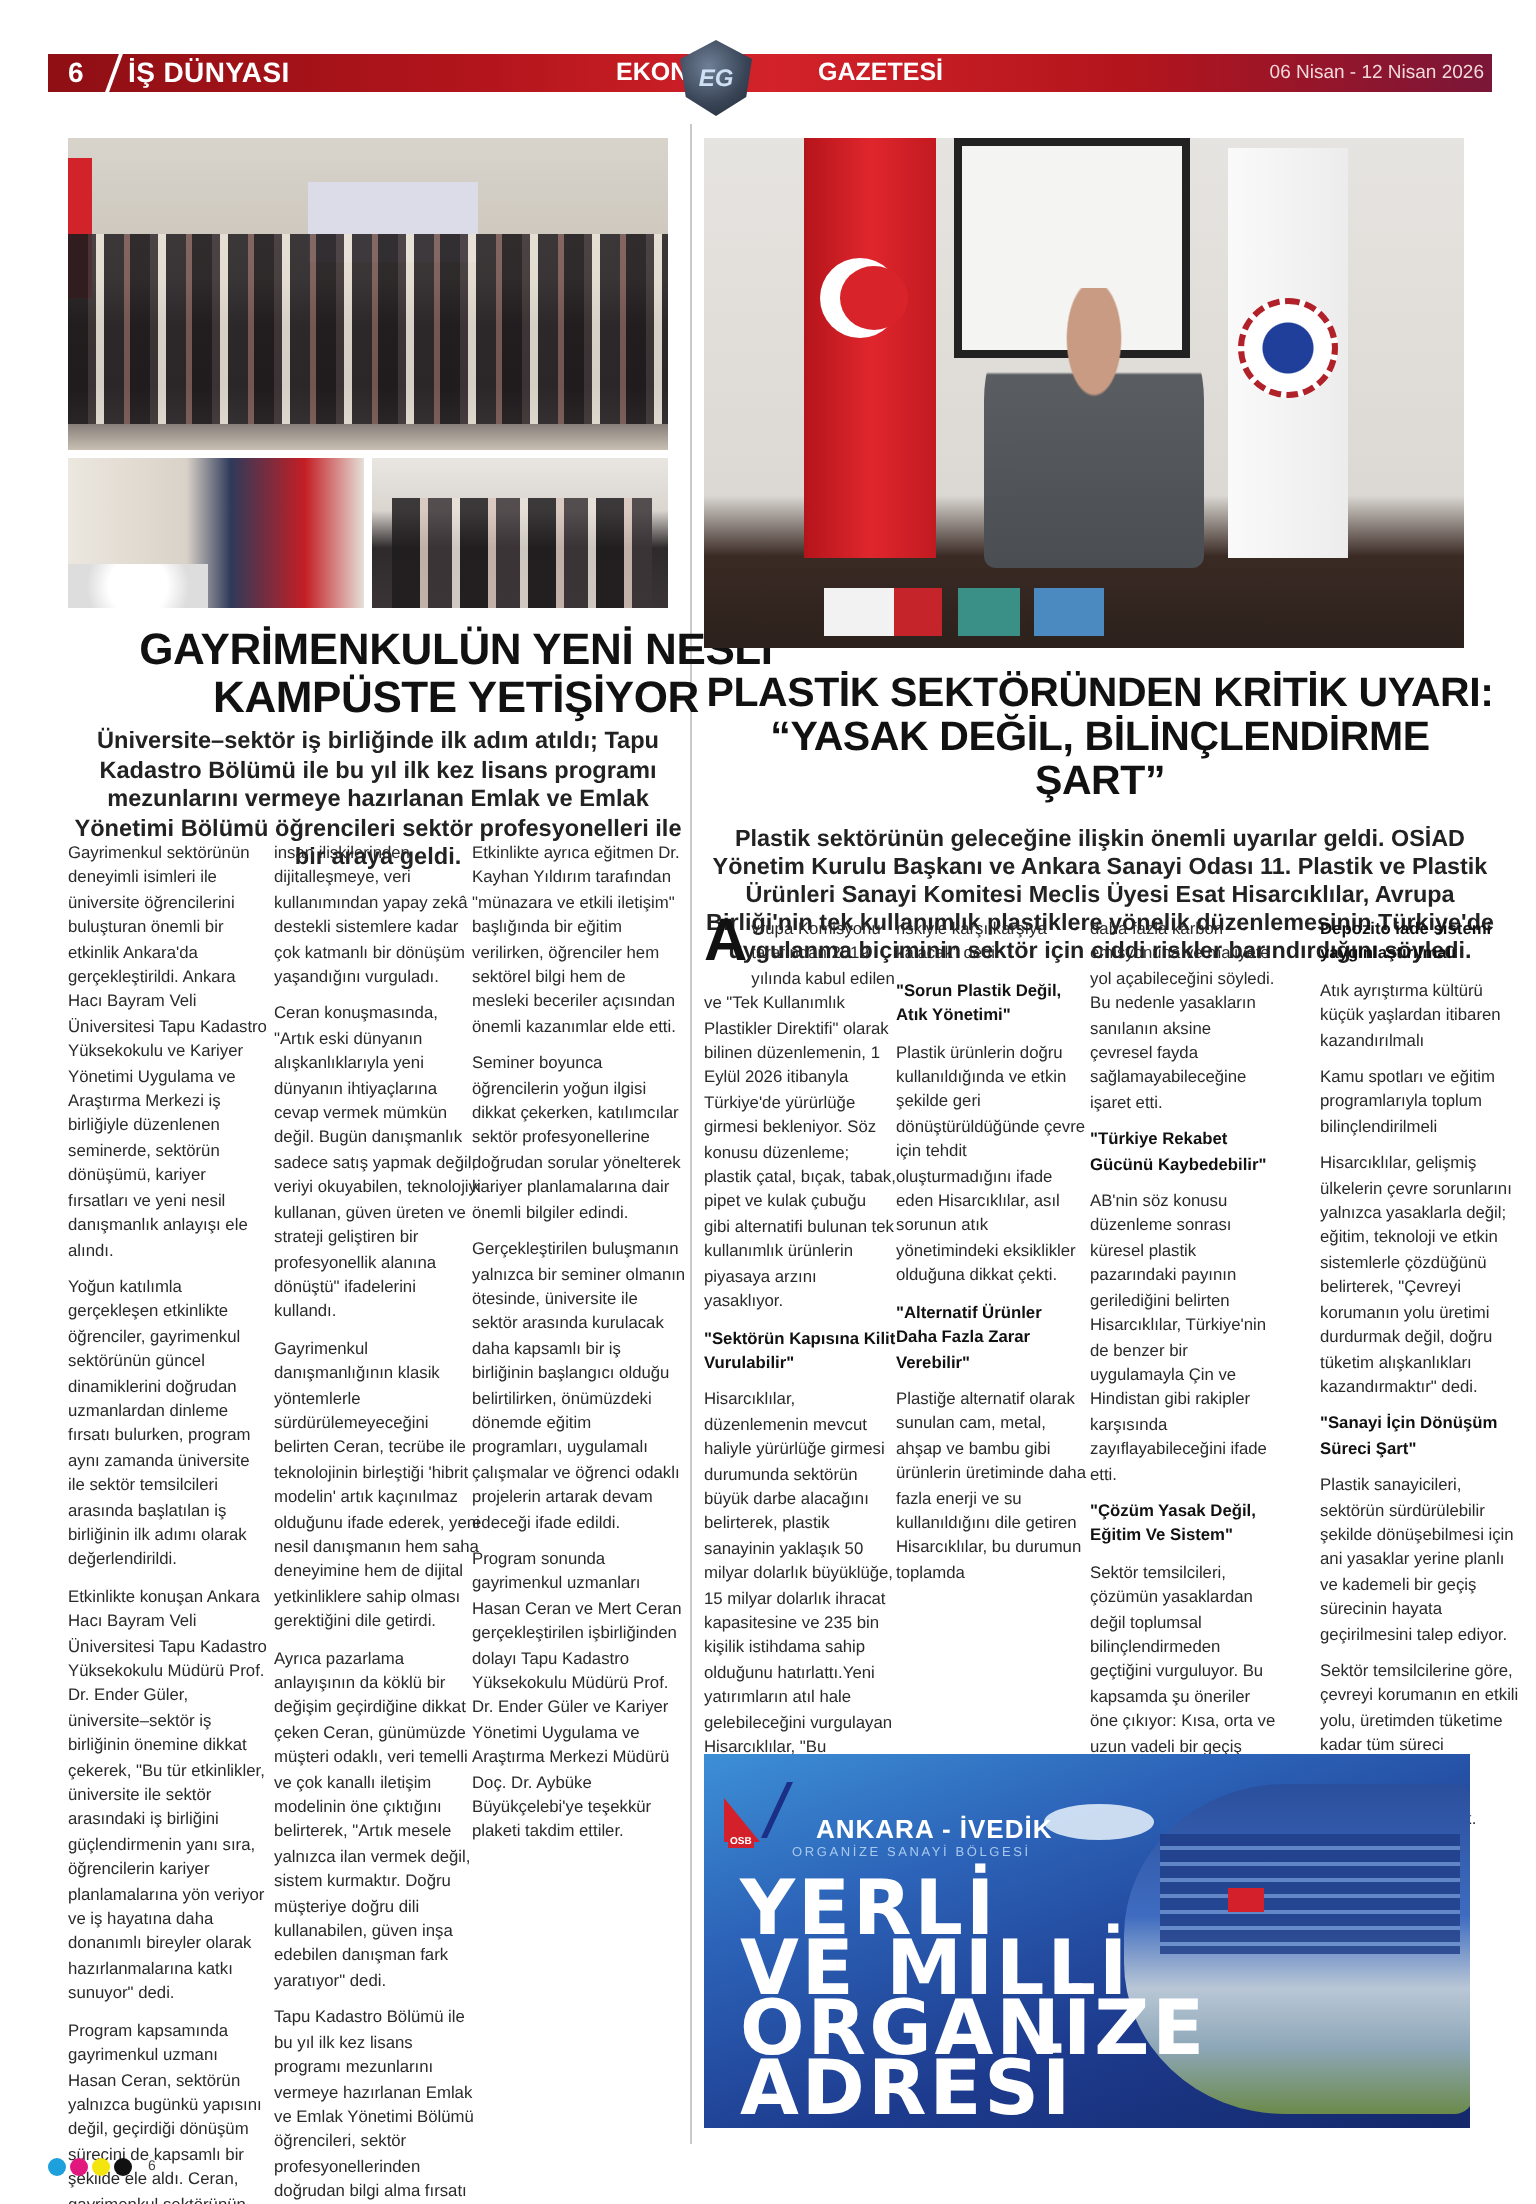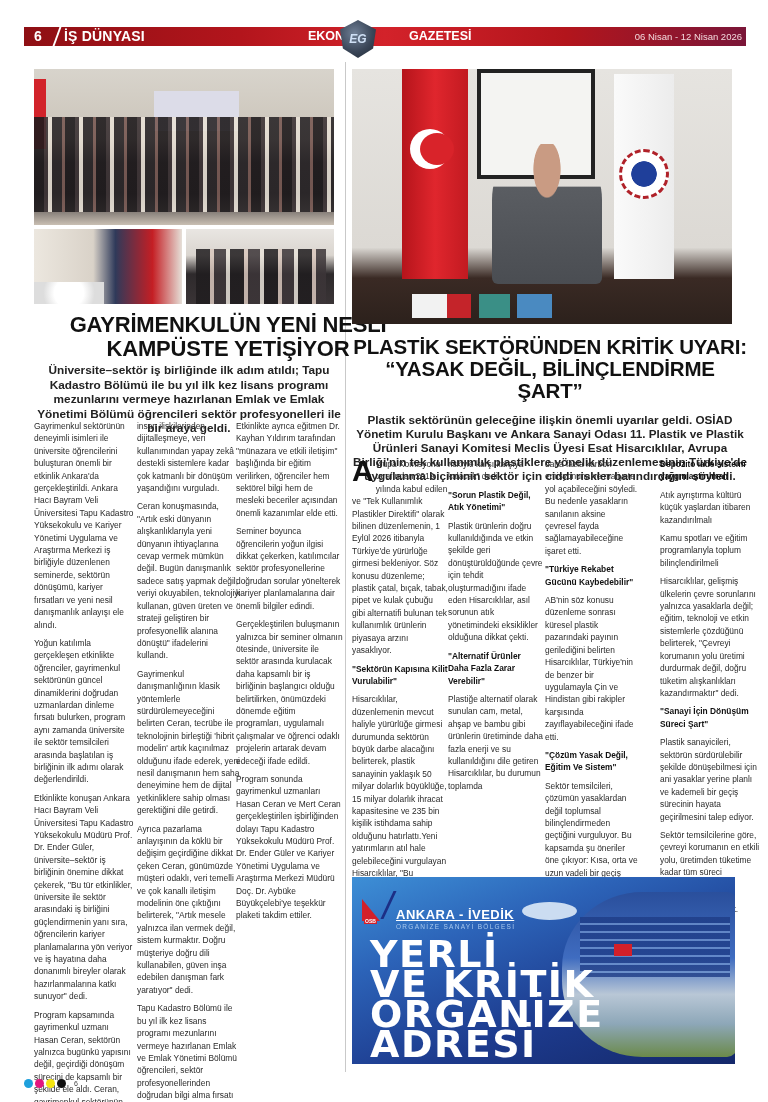--- a/index.html
+++ b/index.html
@@ -69,21 +69,21 @@
   .c7 { left: 660px; top: 458px; width: 100px; }
   .dropcap { float: left; font-weight: bold; font-size: 30px; line-height: 24px; margin: 1px 2px 0 0; color: #111; }
 
   
   .ad { position: absolute; left: 352px; top: 877px; width: 383px; height: 187px; overflow: hidden;
     background: linear-gradient(160deg, #3d8fd6 0%, #2c63b8 30%, #1d3b8e 65%, #14286a 100%); }
   .ad .osb-logo { position:absolute; left:10px; top:14px; width:28px; height:32px; }
   .ad .osb-red { position:absolute; left:0; top:8px; width:18px; height:22px; background:#d3202a; clip-path: polygon(0 0, 100% 100%, 0 100%); }
   .ad .osb-v { position:absolute; left:4px; top:0; width:24px; height:28px; border-right:3px solid #1c2f86; transform: skewX(-25deg); }
   .ad .osb-txt { position:absolute; left:2px; top:27px; color:#fff; font-size:5px; font-weight:bold; background:#d3202a; padding:0 1px; }
-  .ad .park-name { position:absolute; left:44px; top:30px; color:#fff; font-weight:bold; font-size:13px; letter-spacing:0.5px;text-decoration:underline; }
+  .ad .park-name { position:absolute; left:56px; top:30px; color:#fff; font-weight:bold; font-size:13px; letter-spacing:0.5px; }
   .ad .park-sub { position:absolute; left:44px; top:46px; color:#a9c9ee; font-size:6.5px; letter-spacing:1.3px; }
   .ad .slogan { position:absolute; left:18px; top:62px; color:#fff; font-weight:bold; font-size:38px; line-height:30px; letter-spacing:1.5px; font-family: "DejaVu Sans", sans-serif; }
   .ad .building { position:absolute; left:210px; top:15px; width:175px; height:165px; border-radius: 46% 10px 10px 46%;
     background: linear-gradient(180deg, #2a4f9c 0%, #3f6cc0 40%, #b9c7d6 62%, #8da7b8 80%, #6b8a4a 100%); }
   .ad .building .win { position:absolute; left:18px; top:25px; width:150px; height:60px;
     background: repeating-linear-gradient(180deg, #1e3c86 0 6px, #6b8fcb 6px 8px); opacity:.8; }
   .ad .building .tflag { position:absolute; left:52px; top:52px; width:18px; height:12px; background:#d3202a; }
   .ad .cloud { position:absolute; left:170px; top:25px; width:55px; height:18px; border-radius: 50%; background: #e8f2fb; opacity:.85; }
 
   
@@ -202,21 +202,21 @@
   </div>
   <div class="osb-logo">
     <div class="osb-red"></div>
       <div class="osb-v"></div>
     <span class="osb-txt">OSB</span>
   </div>
   <div class="park-name">ANKARA - İVEDİK</div>
   <div class="park-sub">ORGANİZE SANAYİ BÖLGESİ</div>
   <div class="slogan">
     <div>YERLİ</div>
-    <div>VE KRİTİK</div>
+    <div>VE MİLLİ</div>
     <div>ORGANİZE</div>
     <div>ADRESİ</div>
   </div>
 </div>
 
 <div class="footer">
   <span class="dot" style="background:#1ea0dc"></span>
   <span class="dot" style="background:#e2177e"></span>
   <span class="dot" style="background:#f5e50f"></span>
   <span class="dot" style="background:#111111"></span>

